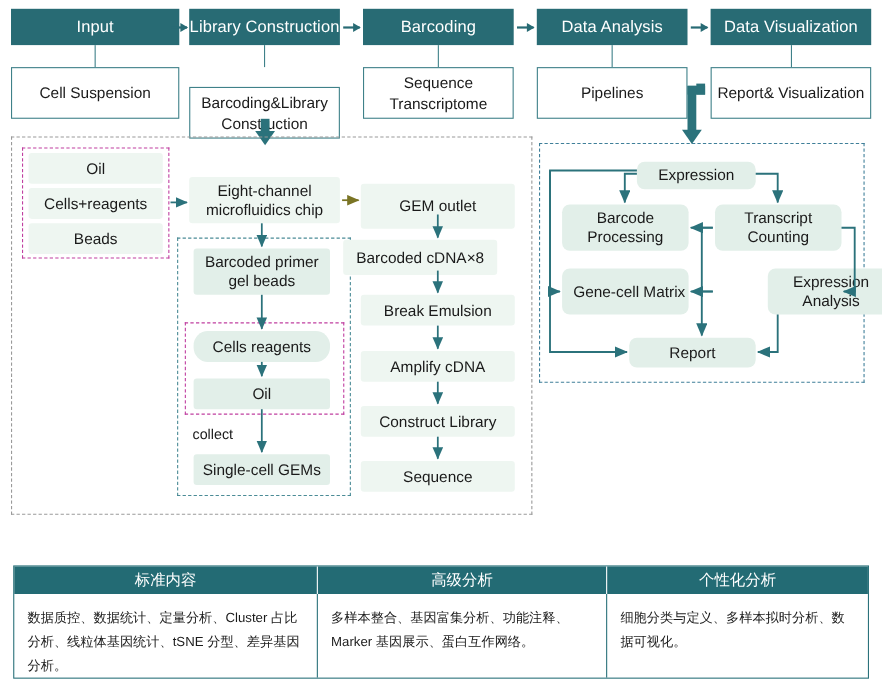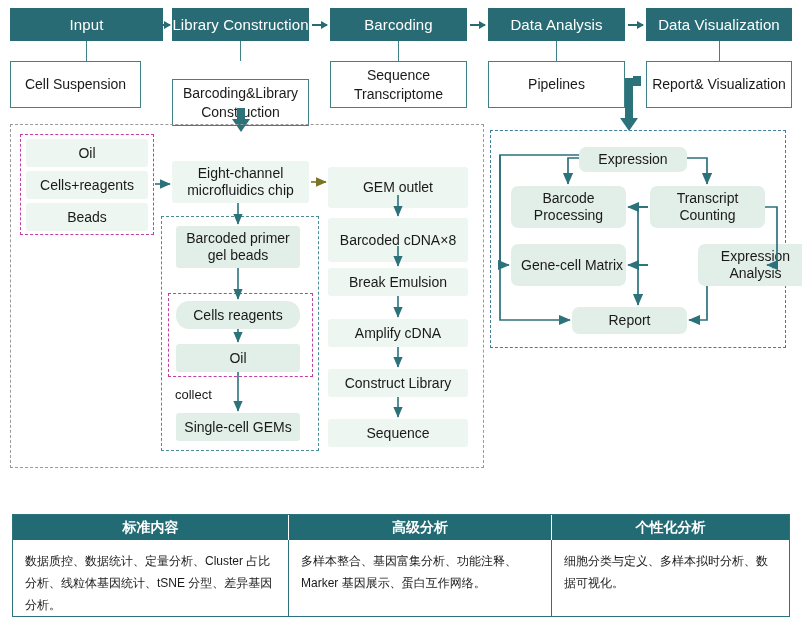--- a/index.html
+++ b/index.html
@@ -63,21 +63,21 @@
   svg.layer{position:absolute;left:0;top:0;overflow:visible;pointer-events:none;}
 
   
   .tbl{
     position:absolute;border:1px solid #2b727b;box-sizing:border-box;
     display:flex;flex-direction:column;
   }
   .tbl-head{display:flex;background:#236b74;height:30px;}
   .tbl-head .th{
     flex:0 0 auto;display:flex;align-items:center;justify-content:center;
-    color:#fff;font-size:14px;font-weight:bold;
+    color:#fff;font-size:14px;font-weight:normal;
     border-right:1px solid #ffffff;box-sizing:border-box;
   }
   .tbl-head .th:last-child{border-right:none;}
   .tbl-body{display:flex;flex:1;}
   .tbl-body .td{
     flex:0 0 auto;box-sizing:border-box;
     border-right:1px solid #2b727b;
     padding:10px 12px 0 12px;
     font-size:12px;line-height:22px;color:#1a1a1a;
   }
@@ -106,21 +106,21 @@
 <div class="abs harrow" style="left:312px;top:24px;width:15px;"></div>
 <div class="abs harrow" style="left:470px;top:24px;width:15px;"></div>
 <div class="abs harrow" style="left:628px;top:24px;width:15px;"></div>
 
 <div class="abs vline" style="left:86px;top:41px;height:20px;"></div>
 <div class="abs vline" style="left:240px;top:41px;height:20px;"></div>
 <div class="abs vline" style="left:398px;top:41px;height:20px;"></div>
 <div class="abs vline" style="left:556px;top:41px;height:20px;"></div>
 <div class="abs vline" style="left:719px;top:41px;height:20px;"></div>
 
-<div class="abs stage-sub" style="left:10px;top:61px;width:131px;height:47px;">
+<div class="abs stage-sub" style="left:10px;top:61px;width:153px;height:47px;">
   <span>Cell Suspension</span>
 </div>
 <div class="abs stage-sub" style="left:172px;top:79px;width:137px;height:47px;">
   <span>Barcoding&amp;Library Construction</span>
 </div>
 <div class="abs stage-sub" style="left:330px;top:61px;width:137px;height:47px;">
   <span>Sequence Transcriptome</span>
 </div>
 <div class="abs stage-sub" style="left:488px;top:61px;width:137px;height:47px;">
   <span>Pipelines</span>
@@ -174,21 +174,21 @@
 
 <div class="abs plain-label" style="left:175px;top:387px;text-align:right;">collect</div>
 
 <div class="abs node" style="left:176px;top:413px;width:124px;height:28px;">
   <span>Single-cell GEMs</span>
 </div>
 
 <div class="abs node pale" style="left:328px;top:167px;width:140px;height:41px;">
   <span>GEM outlet</span>
 </div>
-<div class="abs node pale" style="left:328px;top:218px;width:140px;height:44px;align-items:center;">
+<div class="abs node pale" style="left:312px;top:218px;width:140px;height:32px;align-items:center;">
   <span>Barcoded cDNA×8</span>
 </div>
 <div class="abs node pale" style="left:328px;top:268px;width:140px;height:28px;">
   <span>Break Emulsion</span>
 </div>
 <div class="abs node pale" style="left:328px;top:319px;width:140px;height:28px;">
   <span>Amplify cDNA</span>
 </div>
 <div class="abs node pale" style="left:328px;top:369px;width:140px;height:28px;">
   <span>Construct Library</span>

